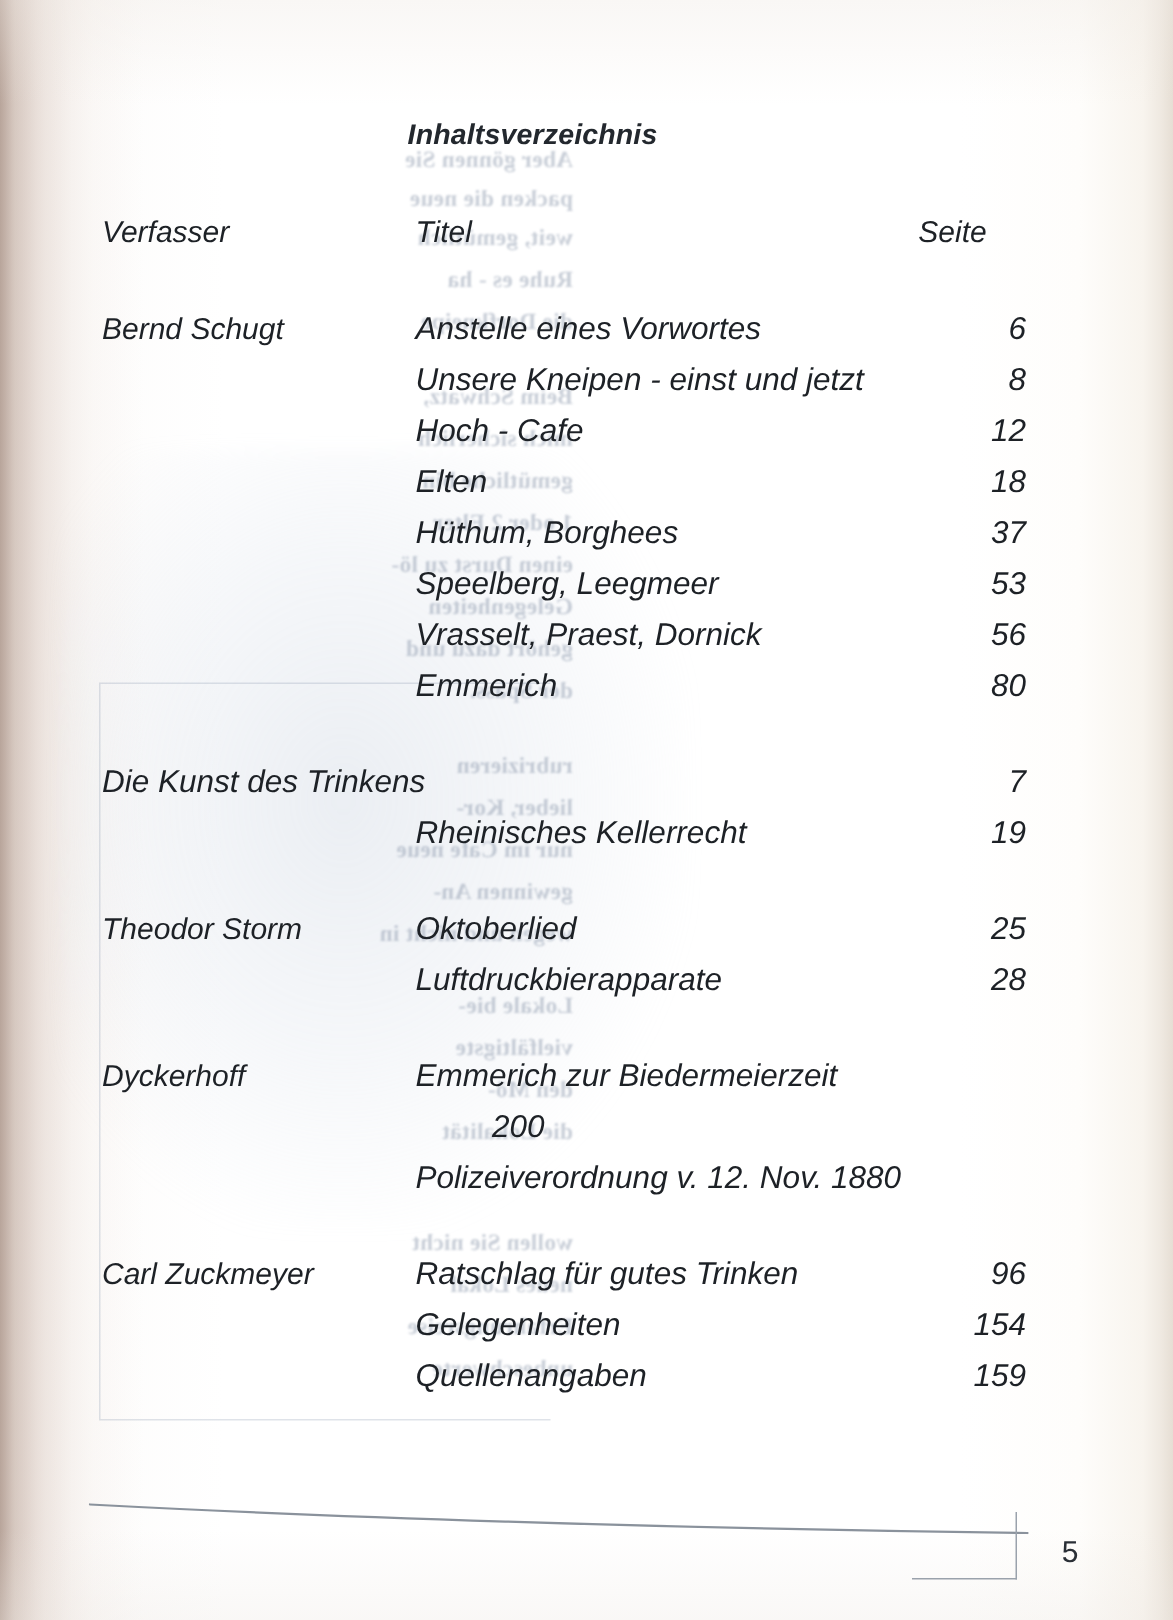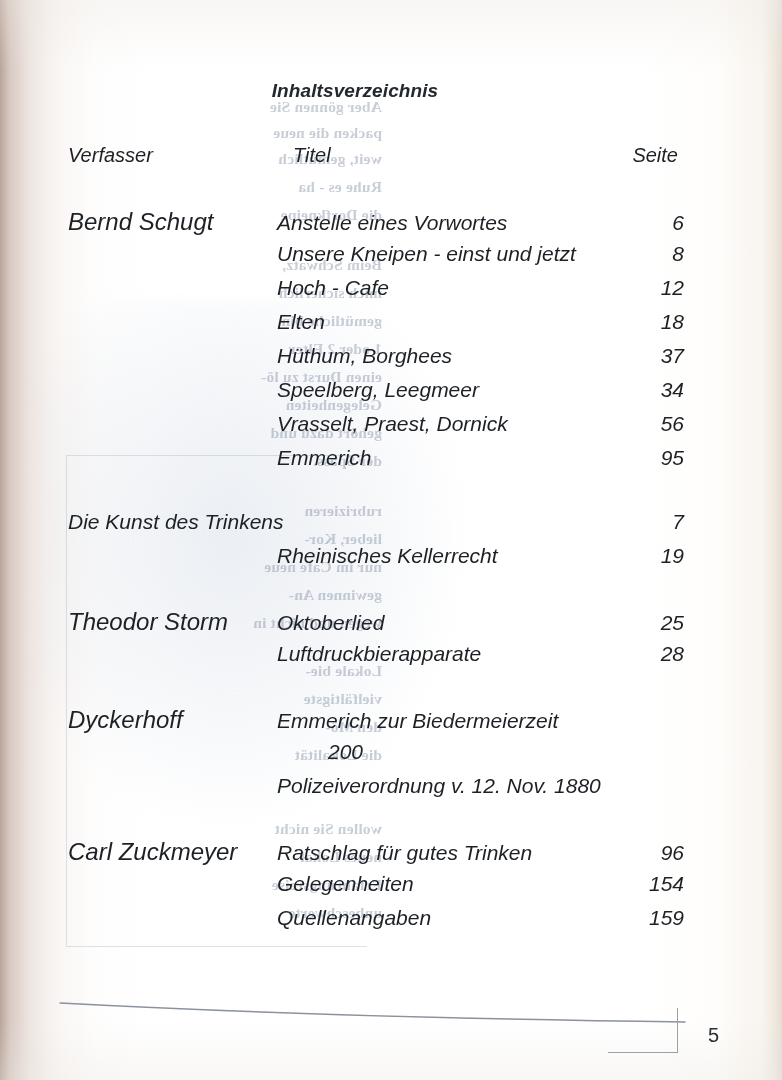--- a/index.html
+++ b/index.html
@@ -128,21 +128,21 @@
   .row {
     position: relative;
     display: flex;
     align-items: baseline;
     height: 34px;
   }
   .col-author {
     width: 209px;
     flex: 0 0 209px;
     font-style: italic;
-    font-size: 24px;
+    font-size: 20px;
     color: #1d2126;
     white-space: nowrap;
   }
   .col-title {
     flex: 1 1 auto;
     font-style: italic;
     font-size: 21px;
     color: #1d2126;
     white-space: nowrap;
   }
@@ -154,26 +154,26 @@
     font-size: 21px;
     color: #1d2126;
   }
 
   .head-row .col-author,
   .head-row .col-title,
   .head-row .col-page {
     font-size: 20px;
   }
   .head-row .col-page {
-    text-align: right;
+    text-align: center;
     padding-right: 6px;
   }
 
   .section { margin-top: 30px; }
-  .head-row { margin-bottom: 0; gap: 16px; }
+  .head-row { margin-bottom: 0; }
 
   
   .bottom-rule {
     position: absolute;
     left: 60px;
     top: 995px;
     width: 625px;
     height: 34px;
     overflow: visible;
     pointer-events: none;
@@ -278,31 +278,31 @@
           <div class="col-page">18</div>
         </div>
         <div class="row">
           <div class="col-author"></div>
           <div class="col-title">Hüthum, Borghees</div>
           <div class="col-page">37</div>
         </div>
         <div class="row">
           <div class="col-author"></div>
           <div class="col-title">Speelberg, Leegmeer</div>
-          <div class="col-page">34</div>
+          <div class="col-page">53</div>
         </div>
         <div class="row">
           <div class="col-author"></div>
           <div class="col-title">Vrasselt, Praest, Dornick</div>
           <div class="col-page">56</div>
         </div>
         <div class="row">
           <div class="col-author"></div>
           <div class="col-title">Emmerich</div>
-          <div class="col-page">95</div>
+          <div class="col-page">80</div>
         </div>
       </div>
 
       <div class="section">
         <div class="row">
           <div class="col-title">Die Kunst des Trinkens</div>
           <div class="col-page">7</div>
         </div>
         <div class="row">
           <div class="col-author"></div>

